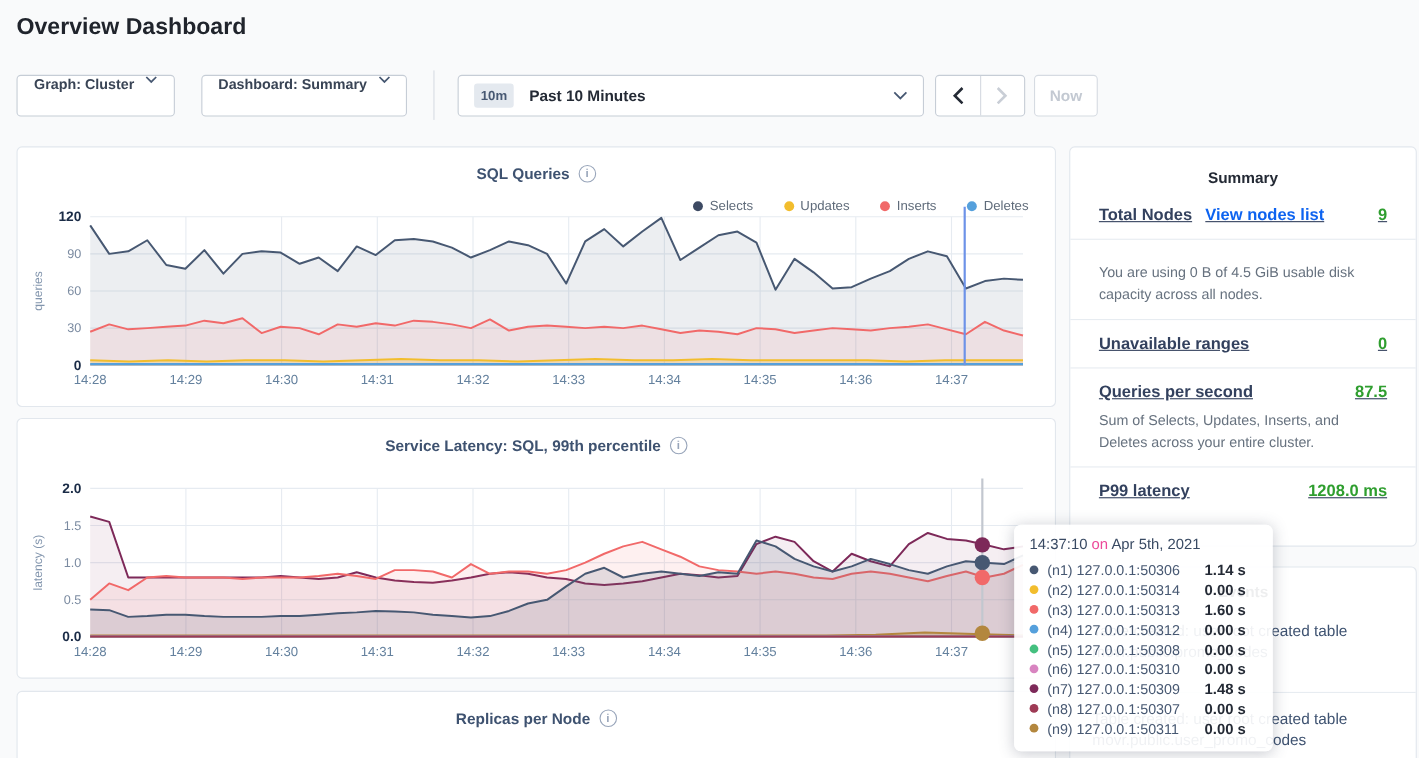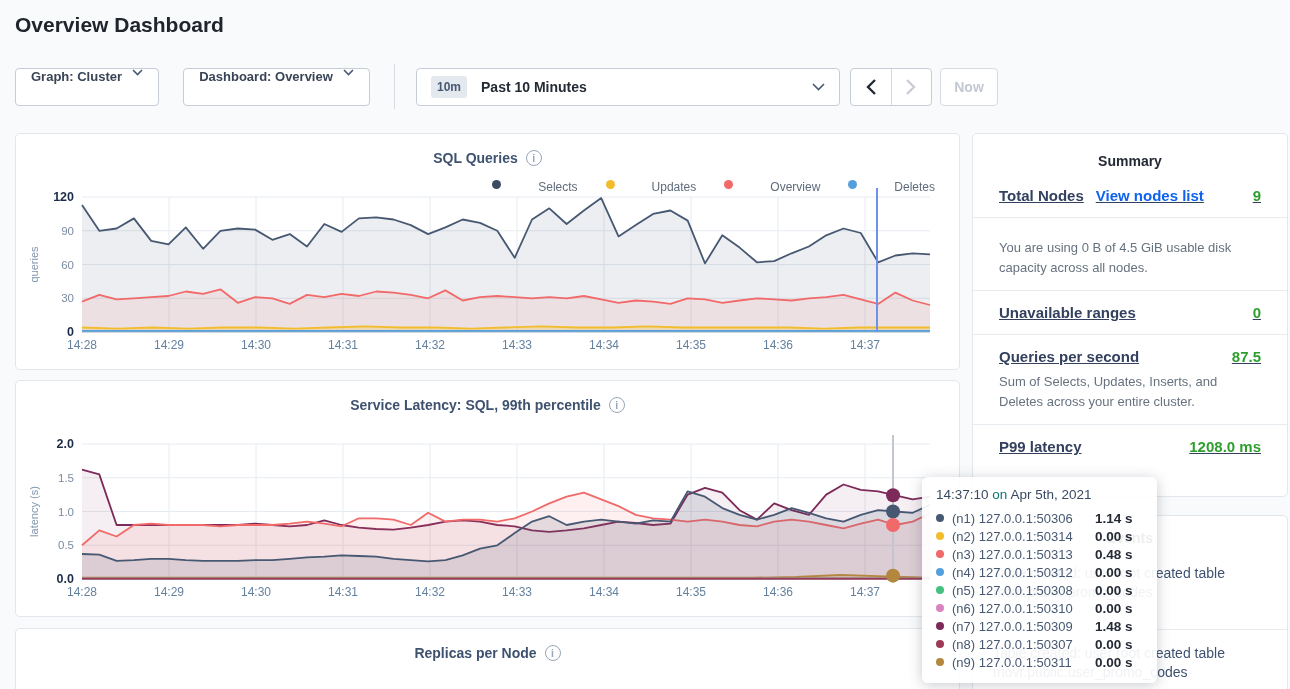--- a/index.html
+++ b/index.html
@@ -32,59 +32,59 @@
   #panel-sql{left:15px;top:133px;width:945px;height:237px;}
   #panel-latency{left:15px;top:380px;width:945px;height:237px;}
   #panel-replicas{left:15px;top:628px;width:945px;height:120px;}
   #panel-summary{left:972px;top:133px;width:316px;height:364px;}
   #panel-events{left:972px;top:515px;width:316px;height:220px;}
   .chart-title{display:flex;justify-content:center;align-items:center;gap:8px;margin-top:16px;
       font-size:14px;font-weight:700;color:#3e5270;}
   .info{width:16px;height:16px;border:1.5px solid #98a5ba;border-radius:50%;color:#98a5ba;font-size:10.5px;
       display:inline-flex;align-items:center;justify-content:center;font-weight:700;box-sizing:border-box;}
   .legend{position:absolute;right:24px;top:46px;display:flex;gap:28px;font-size:12px;color:#5f6b7a;}
-  .legend-item{display:flex;align-items:flex-start;cursor:pointer;gap:31px;}
+  .legend-item{display:flex;align-items:center;cursor:pointer;}
   .legend-dot{width:9px;height:9px;border-radius:50%;display:inline-block;margin-right:6px;}
   svg.chart{position:absolute;left:0;top:52px;}
   
   .s-title{text-align:center;font-weight:700;font-size:14px;margin:19px 0 5px;color:#242a35;}
   .s-row{padding:13px 26px;}
   .s-row + .s-row{border-top:1px solid #e7ecf1;}
   .s-head{display:flex;align-items:baseline;gap:12px;font-size:15px;font-weight:700;color:#33415e;text-decoration:underline;}
   .s-value{margin-left:auto;}
   .s-sub{font-size:13px;color:#67727f;margin-top:7px;line-height:1.5;font-weight:400;}
   .s-link{cursor:pointer;text-decoration:none;}
   
   .e-title{text-align:center;font-weight:700;font-size:14px;margin:14px 0 4px;color:#242a35;}
   .e-item{padding:14px 20px 26px;font-size:14px;color:#3e5270;line-height:1.38;}
   .e-item + .e-item{border-top:1px solid #e7ecf1;}
   
   .tooltip{position:absolute;left:922px;top:477px;width:235px;background:rgba(255,255,255,0.92);
       border-radius:6px;box-shadow:0 2px 14px rgba(60,70,90,0.28);padding:10px 14px 12px;
       box-sizing:border-box;z-index:20;}
   .tt-time{font-size:13.5px;color:#394a63;margin-bottom:7px;}
-  .tt-on{color:#0f766e;}
+  .tt-on{color:#ec4899;}
   .tt-row{display:flex;align-items:center;gap:8px;height:18px;}
   .tt-dot{width:8px;height:8px;border-radius:50%;flex:none;}
   .tt-label{color:#475872;flex:1;font-size:13px;white-space:nowrap;}
   .tt-val{font-weight:700;color:#242a35;font-size:13.5px;width:48px;}
 </style>
 </head>
 <body>
 
 <div class="page-title">Overview Dashboard</div>
 
 <div class="dd" id="dd-graph">
   <span>Graph: Cluster</span>
   <svg width="11" height="7">
       <polyline points="1,1 5.5,5.5 10,1" fill="none" stroke="#475872" stroke-width="1.6"></polyline>
     </svg>
 </div>
 <div class="dd" id="dd-dashboard">
-  <span>Dashboard: Overview</span>
+  <span>Dashboard: Summary</span>
   <svg width="11" height="7">
       <polyline points="1,1 5.5,5.5 10,1" fill="none" stroke="#475872" stroke-width="1.6"></polyline>
     </svg>
 </div>
 <div class="vdivider"></div>
 <div class="time-dd">
   <span class="badge">10m</span>
   <span class="time-label">Past 10 Minutes</span>
   <svg width="13" height="8">
       <polyline points="1,1 6.5,6.5 12,1" fill="none" stroke="#475872" stroke-width="1.6"></polyline>
@@ -113,21 +113,21 @@
       <span class="legend-item">
         <span class="legend-dot" style="background: rgb(61, 74, 99);"></span>
         <span>Selects</span>
       </span>
       <span class="legend-item">
         <span class="legend-dot" style="background: rgb(242, 189, 45);"></span>
         <span>Updates</span>
       </span>
       <span class="legend-item">
         <span class="legend-dot" style="background: rgb(241, 105, 105);"></span>
-        <span>Overview</span>
+        <span>Inserts</span>
       </span>
       <span class="legend-item">
         <span class="legend-dot" style="background: rgb(85, 160, 220);"></span>
         <span>Deletes</span>
       </span>
     </div>
   <svg class="chart" width="943" height="180" viewBox="0 0 943 180">
       <text x="66" y="163" text-anchor="middle" font-size="12" fill="#64819e" font-family="&quot;Liberation Sans&quot;,sans-serif">14:28</text>
       <line x1="153" y1="11" x2="153" y2="146" stroke="#e6ebf1" stroke-width="1"></line>
       <text x="153" y="163" text-anchor="middle" font-size="12" fill="#64819e" font-family="&quot;Liberation Sans&quot;,sans-serif">14:29</text>
@@ -288,21 +288,21 @@
         <span class="tt-val">1.14 s</span>
       </div>
       <div class="tt-row">
         <span class="tt-dot" style="background: rgb(242, 189, 45);"></span>
         <span class="tt-label">(n2) 127.0.0.1:50314</span>
         <span class="tt-val">0.00 s</span>
       </div>
       <div class="tt-row">
         <span class="tt-dot" style="background: rgb(241, 105, 105);"></span>
         <span class="tt-label">(n3) 127.0.0.1:50313</span>
-        <span class="tt-val">0.48 s</span>
+        <span class="tt-val">1.60 s</span>
       </div>
       <div class="tt-row">
         <span class="tt-dot" style="background: rgb(85, 160, 220);"></span>
         <span class="tt-label">(n4) 127.0.0.1:50312</span>
         <span class="tt-val">0.00 s</span>
       </div>
       <div class="tt-row">
         <span class="tt-dot" style="background: rgb(68, 192, 127);"></span>
         <span class="tt-label">(n5) 127.0.0.1:50308</span>
         <span class="tt-val">0.00 s</span>

